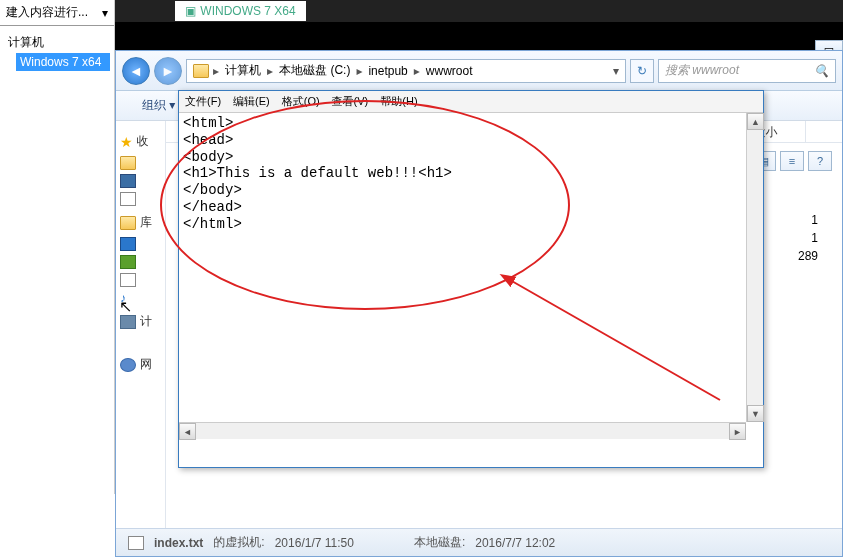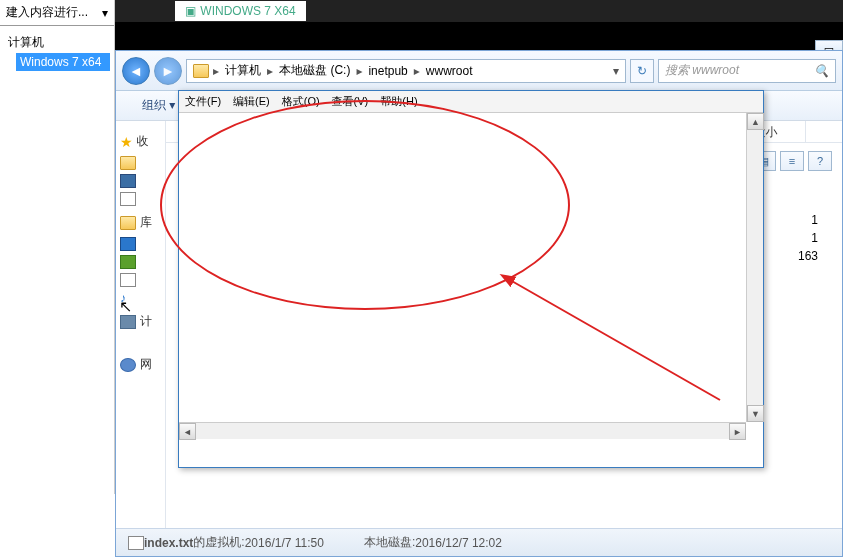--- a/index.html
+++ b/index.html
@@ -52,21 +52,21 @@
 .filehdr .c2 { width: 150px; }
 .filehdr .c3 { width: 130px; }
 .filehdr .c4 { width: 80px; text-align: center; font-family: Liberation Mono, monospace; }
 
 .rightnums { position: absolute; right: 24px; top: 160px; text-align: right; font-size: 12px; }
 .rightnums div { padding: 2px 0; }
 
 .viewbtns { position: absolute; right: 10px; top: 100px; display: flex; gap: 4px; }
 .vbtn { width: 24px; height: 20px; border: 1px solid #a0b8d0; background: linear-gradient(#f8fbff, #e8f0fa); cursor: pointer; display: flex; align-items: center; justify-content: center; font-size: 11px; color: #3a6a9a; }
 
-.status { position: absolute; bottom: 0; left: 0; right: 0; height: 28px; background: linear-gradient(#f0f5fb, #e0eaf5); border-top: 1px solid #c8d6e8; padding: 4px 12px; display: flex; align-items: center; font-size: 12px; color: #555; }
+.status { position: absolute; bottom: 0; left: 0; right: 0; height: 28px; background: linear-gradient(#f0f5fb, #e0eaf5); border-top: 1px solid #c8d6e8; padding: 4px 12px; display: flex; align-items: center; gap: 10px; font-size: 12px; color: #555; }
 
 
 .notepad { position: absolute; left: 178px; top: 90px; width: 586px; height: 378px; background: #fff; border: 1px solid #387bbf; box-shadow: 2px 2px 6px rgba(0,0,0,0.3); }
 .np-title { height: 28px; background: linear-gradient(#5a94d6, #3a77bb); display: flex; align-items: center; padding: 0 6px; color: #fff; gap: 6px; }
 .np-title .ttl { flex: 1; font-size: 12px; }
 .np-ic { width: 14px; height: 14px; background: #fff; border: 1px solid #888; }
 .win-btn { width: 28px; height: 18px; border: 1px solid #2a5a8a; background: linear-gradient(#d5e5f7, #a8c6e8); display: flex; align-items: center; justify-content: center; font-size: 11px; cursor: pointer; margin-left: 2px; border-radius: 2px; }
 .win-btn.close { background: linear-gradient(#e88, #c33); color: #fff; }
 .np-menu { height: 22px; background: #f4f4f4; border-bottom: 1px solid #ccc; display: flex; align-items: center; padding: 0 6px; gap: 12px; font-size: 11px; }
 .np-menu span { cursor: pointer; }
@@ -194,44 +194,51 @@
           <div class="col c2"></div>
           <div class="col c3"></div>
           <div class="col c4">大小</div>
         </div>
       </div>
     </div>
 
     <div class="rightnums">
       <div>1</div>
       <div>1</div>
-      <div>163</div>
+      <div>289</div>
     </div>
 
     <div class="status">
       <span class="ic text"></span>
       <b>index.txt</b>
       <span>的虚拟机:</span>
       <span>2016/1/7 11:50</span>
       <span style="width:40px"></span>
       <span>本地磁盘:</span>
-      <span>2016/12/7 12:02</span>
+      <span>2016/7/7 12:02</span>
     </div>
   </div>
 </div>
 
 <div class="notepad">
   <div class="np-menu">
     <span>文件(F)</span>
     <span>编辑(E)</span>
     <span>格式(O)</span>
     <span>查看(V)</span>
     <span>帮助(H)</span>
   </div>
   <div class="np-body">
+    <div class="np-text" id="np-text">&lt;html&gt;
+&lt;head&gt;
+&lt;body&gt;
+&lt;h1&gt;This is a default web!!!&lt;h1&gt;
+&lt;/body&gt;
+&lt;/head&gt;
+&lt;/html&gt;</div>
     <div class="np-scroll-v">
       <div class="sc-btn" style="top:0">▲</div>
       <div class="sc-btn" style="bottom:0">▼</div>
     </div>
     <div class="np-scroll-h">
       <div class="sc-btn" style="left:0">◄</div>
       <div class="sc-btn" style="right:0">►</div>
     </div>
   </div>
 </div>

